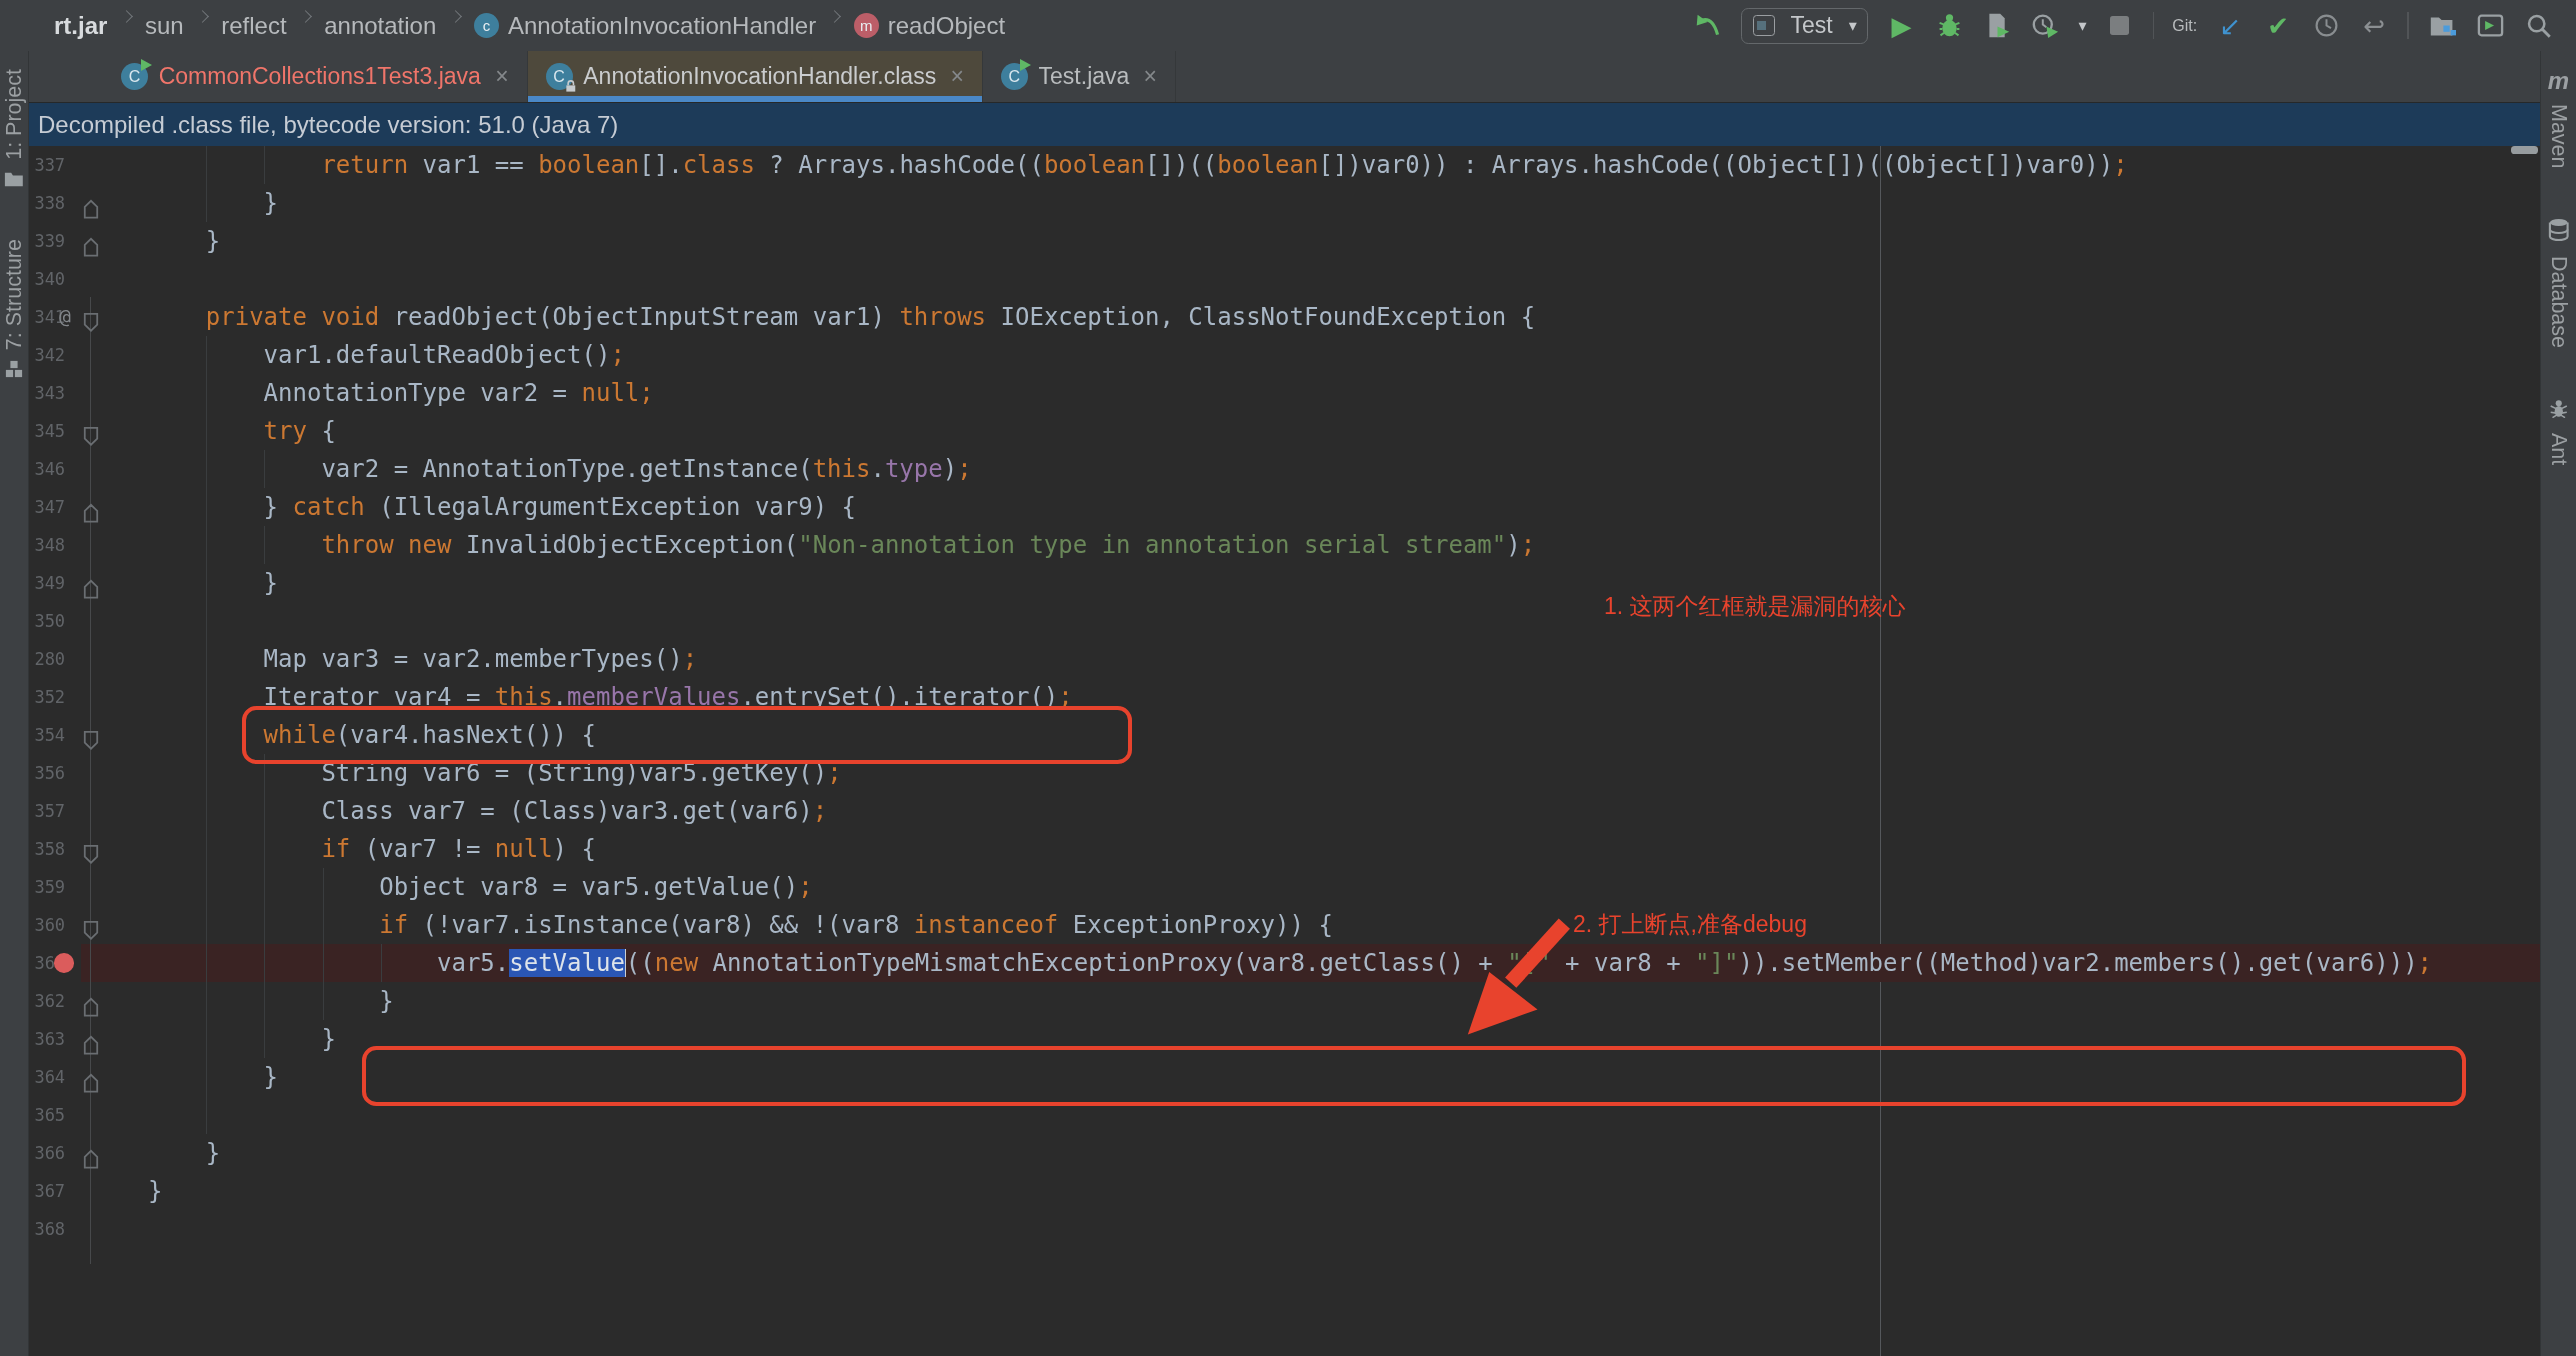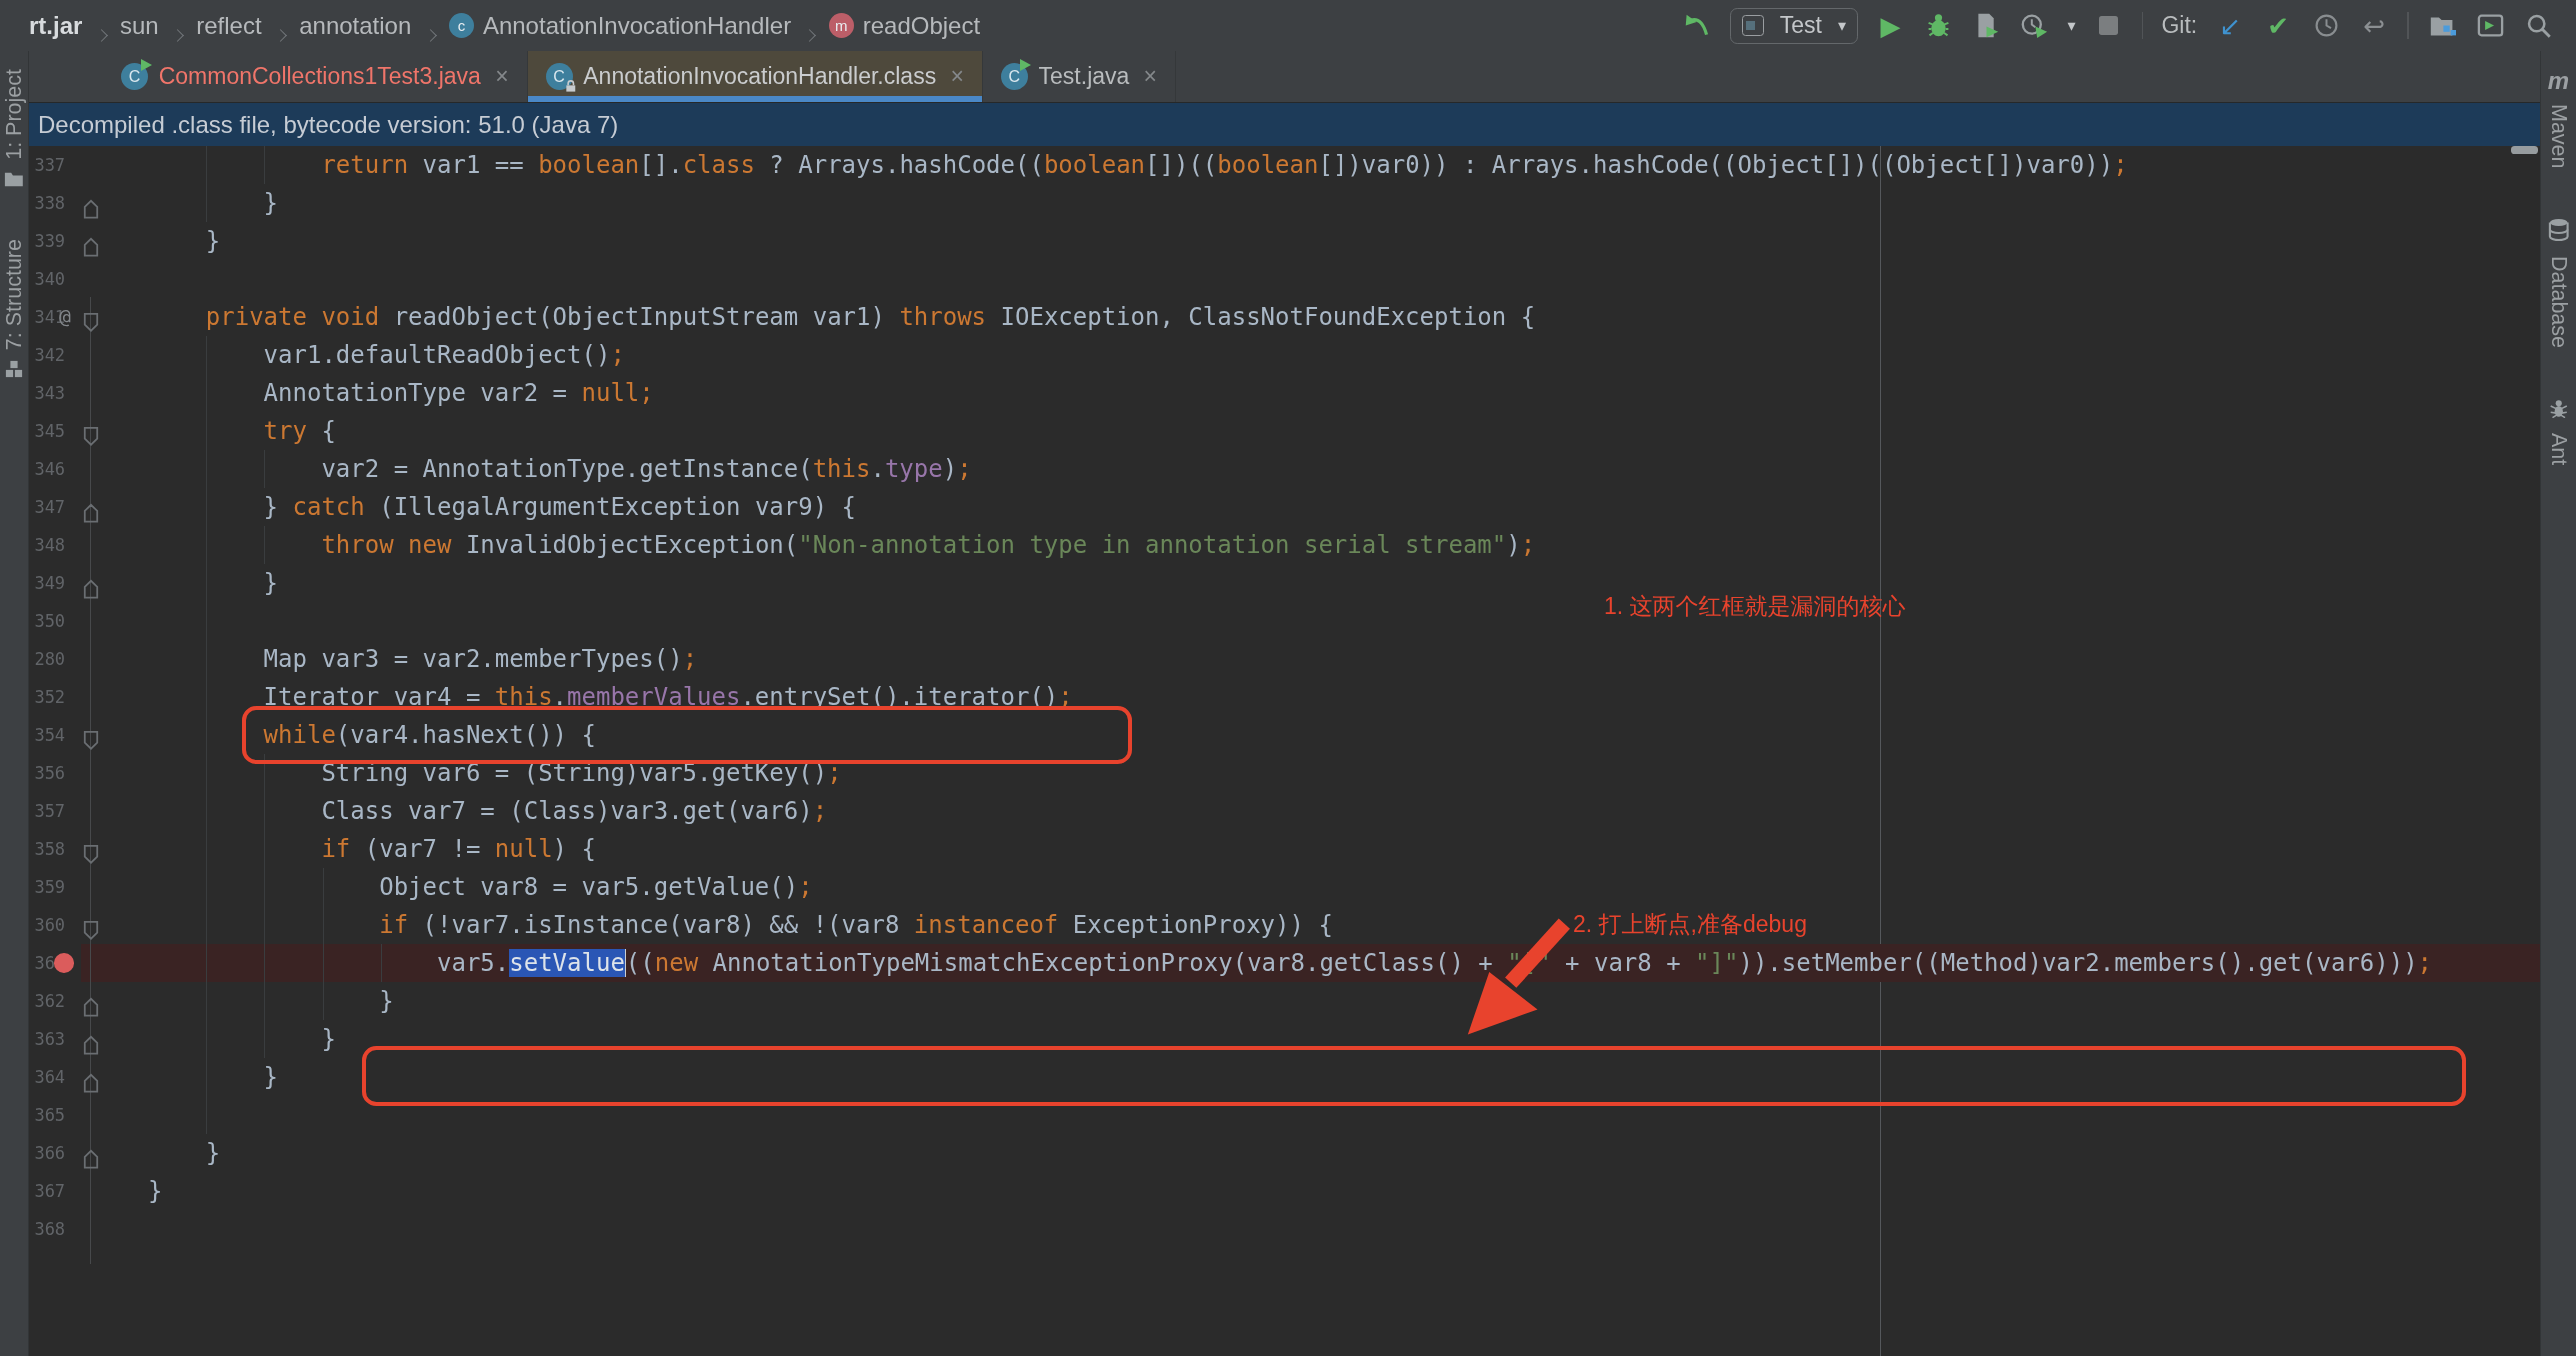--- a/index.html
+++ b/index.html
@@ -9,21 +9,21 @@
     --notification_bg:#1d3b59; --red_tab:#f0756a; --gutter_num:#616468;
   }
   html,body{margin:0;padding:0;background:#2b2b2b;}
   body{width:2576px;height:1357px;position:relative;overflow:hidden;
        font-family:"Liberation Sans",sans-serif;-webkit-font-smoothing:antialiased;}
   .app{position:absolute;inset:0;}
 
   
   .breadcrumb-bar{position:absolute;left:0;top:0;width:100%;height:51px;background:var(--chrome_bg);
     border-bottom:0.9px solid #2e3133;display:flex;align-items:center;justify-content:space-between;}
-  .breadcrumbs{display:flex;align-items:flex-end;padding-left:29px;font-size:24px;color:#b6b9bc;white-space:nowrap;}
+  .breadcrumbs{display:flex;align-items:flex-start;padding-left:16px;font-size:24px;color:#b6b9bc;white-space:nowrap;margin-left:38px;}
   .bc-item{display:flex;align-items:center;gap:9px;cursor:pointer;}
   .bc-item.bold span.lbl{font-weight:bold;color:#d8dbde;}
   .bc-sep{width:8px;height:8px;border-top:1.8px solid #73777b;border-right:1.8px solid #73777b;
     transform:rotate(45deg);margin:0 14.3px;flex:0 0 auto;}
   .mini-circle{width:25px;height:25px;border-radius:50%;display:flex;align-items:center;justify-content:center;
     font-size:15px;color:#e8eef2;flex:0 0 auto;}
   .mini-circle.class{background:#3e7f9d;}
   .mini-circle.method{background:#bc5e68;}
 
   
@@ -31,21 +31,21 @@
   .ticon{display:flex;align-items:center;justify-content:center;width:30px;height:30px;cursor:pointer;flex:0 0 auto;}
   .glyph{font-size:26px;line-height:1;}
   .green{color:#5fb865;} .blue{color:#3f93d0;} .dim{color:#8b8f92;}
   .runcfg{display:flex;align-items:center;gap:16px;border:1.8px solid #64686b;border-radius:7.2px;
     height:34px;padding:0 10.7px;color:#c4c7ca;font-size:23px;cursor:pointer;}
   .cfg-ic{width:19.7px;height:19.7px;border:1.8px solid #9a9ea1;border-radius:3.6px;position:relative;}
   .cfg-ic::after{content:'';position:absolute;left:2.7px;top:5.4px;width:9px;height:9px;background:#56707c;}
   .caret{font-size:16px;color:#c4c7ca;}
   .sep{width:1.8px;height:27px;background:#515457;}
   .stopbox{width:19.7px;height:19.7px;background:#7b7e80;border-radius:2.7px;}
-  .gitlbl{color:#b9bcbe;font-size:23px;text-align:center;}
+  .gitlbl{color:#b9bcbe;font-size:16px;text-align:center;}
 
   
   .tab-bar{position:absolute;left:0;top:51px;width:100%;height:52px;background:var(--chrome_bg);
     border-bottom:0.9px solid #262829;display:flex;align-items:stretch;padding-left:103px;box-sizing:border-box;}
   .tab{display:flex;align-items:center;gap:10.7px;padding:0 18px;position:relative;font-size:23px;
     color:#b9bcbe;cursor:pointer;border-right:0.9px solid #35383a;white-space:nowrap;}
   .tab.active{background:#4e493c;color:#caccce;}
   .tab.active .underline{position:absolute;left:0;right:0;bottom:0;height:6.3px;background:var(--tab_underline);}
   .tab .close{color:#84888b;font-size:23px;margin-left:3.6px;}
   .tab.err{color:var(--red_tab);}

